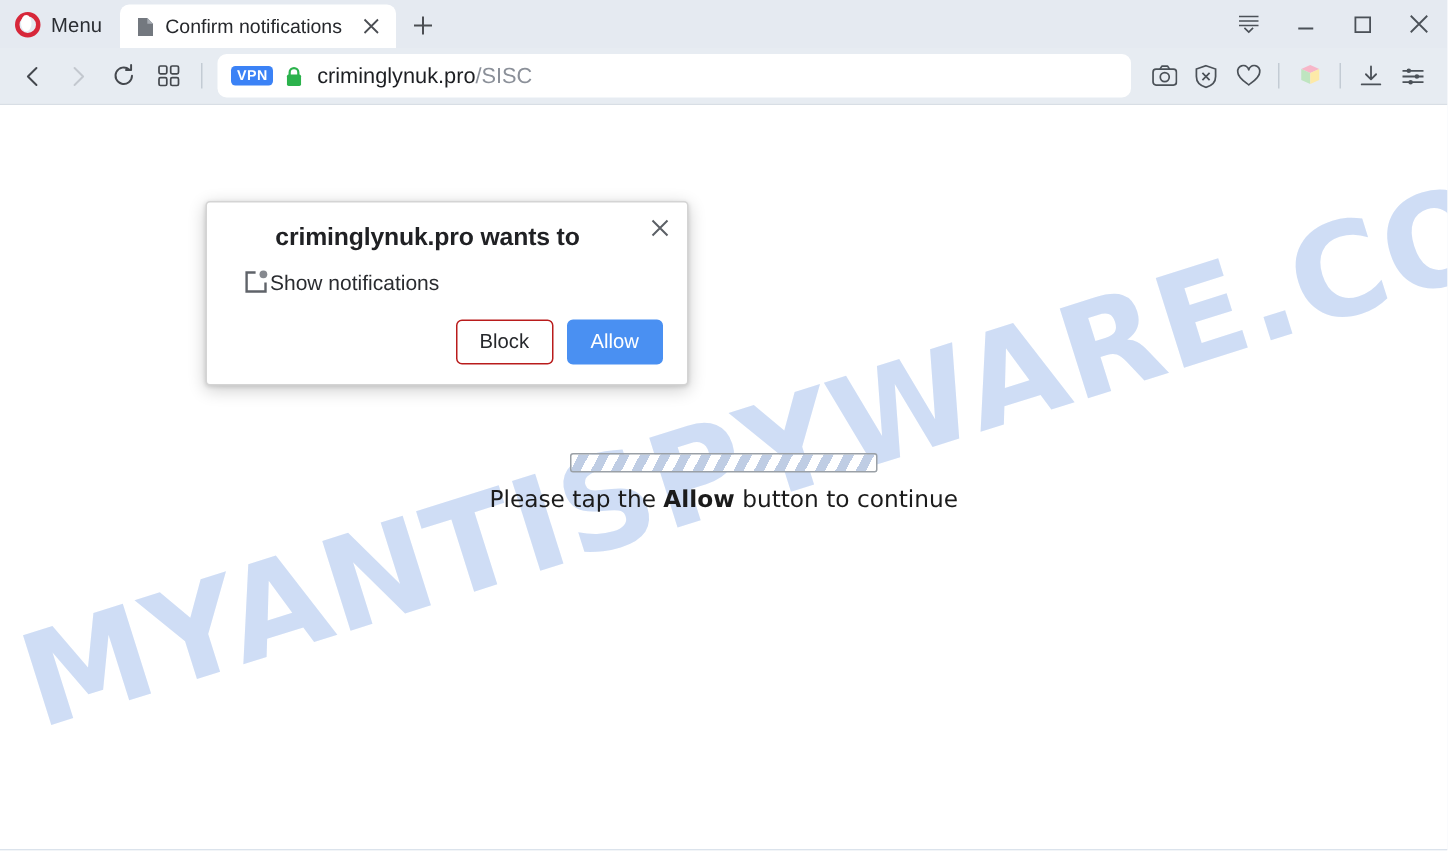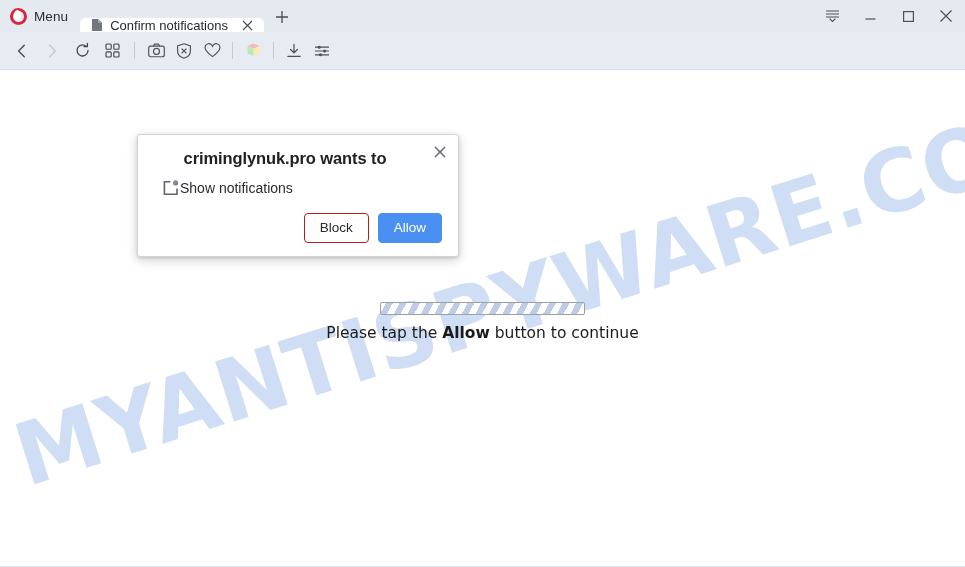--- a/index.html
+++ b/index.html
@@ -42,21 +42,21 @@
   .opera-o::after {
     content:""; position:absolute;
     left: 1.3px; top: -0.6px;
     width: 7.2px; height: 11.5px;
     border-radius: 50%;
     background: #ffffff;
   }
   .menu-label { font-size: 13.5px; color: #2b2e33; letter-spacing:.1px; }
 
   .tab {
-    height: 14px;
+    height: 29px;
     min-width: 184px;
     background: #ffffff;
     border-radius: 6px 6px 0 0;
     display: flex; align-items: center;
     padding: 0 6px 0 11px;
     gap: 7px;
     position: relative;
   }
   .tab-fav {
     width: 12px; height: 14px; position: relative; flex: 0 0 12px;
@@ -319,20 +319,30 @@
       <svg width="15" height="15" viewBox="0 0 15 15">
         <rect x="1" y="1" width="5.2" height="5.2" rx="1" stroke="#44484e" stroke-width="1.15" fill="none"></rect>
         <rect x="8.8" y="1" width="5.2" height="5.2" rx="1" stroke="#44484e" stroke-width="1.15" fill="none"></rect>
         <rect x="1" y="8.8" width="5.2" height="5.2" rx="1" stroke="#44484e" stroke-width="1.15" fill="none"></rect>
         <rect x="8.8" y="8.8" width="5.2" height="5.2" rx="1" stroke="#44484e" stroke-width="1.15" fill="none"></rect>
       </svg>
     </span>
 
     <span class="nav-sep"></span>
 
+    <div class="addr">
+      <span class="vpn-badge">VPN</span>
+      <span class="lock">
+        <svg width="12" height="14" viewBox="0 0 12 14">
+          <path d="M3.1 6V4.3a2.9 2.9 0 0 1 5.8 0V6" stroke="#2bb24c" stroke-width="1.5" fill="none"></path>
+          <rect x="1.3" y="5.7" width="9.4" height="7.6" rx="1.1" fill="#2bb24c"></rect>
+        </svg>
+      </span>
+      <span class="url"><span>criminglynuk.pro</span><span class="path">/SISC</span></span>
+    </div>
 
     <div class="tb-icons">
       <span class="tb-ico">
         <svg width="17" height="15" viewBox="0 0 17 15">
           <rect x="0.7" y="3.1" width="15.6" height="10.6" rx="2" stroke="#4b5158" stroke-width="1.15" fill="none"></rect>
           <path d="M5.3 3.1l1.3-2h3.8l1.3 2" stroke="#4b5158" stroke-width="1.15" fill="none" stroke-linejoin="round"></path>
           <circle cx="8.5" cy="8.4" r="3" stroke="#4b5158" stroke-width="1.15" fill="none"></circle>
         </svg>
       </span>
       <span class="tb-ico">

